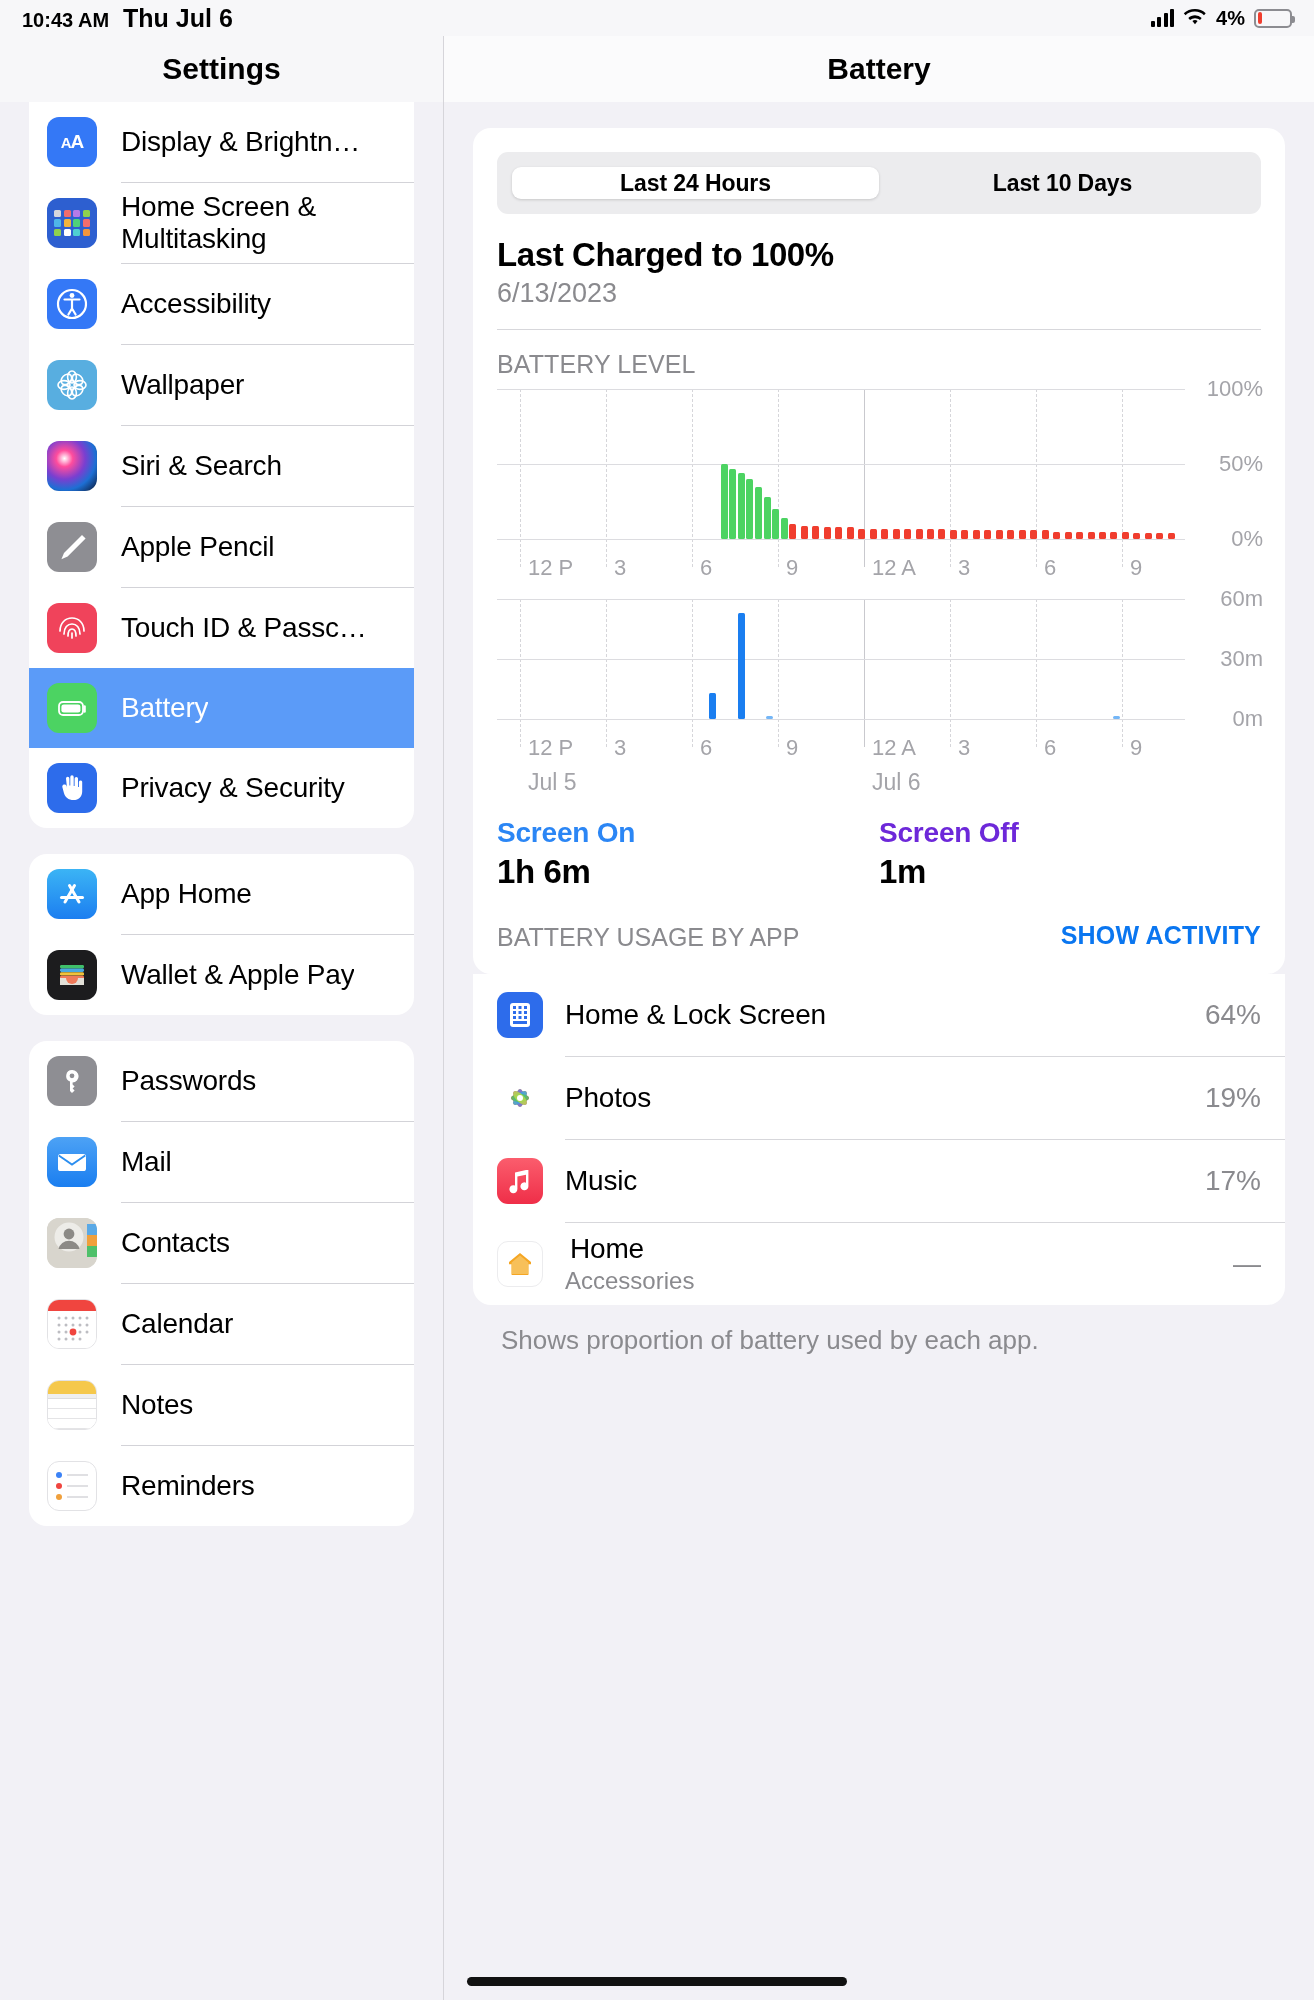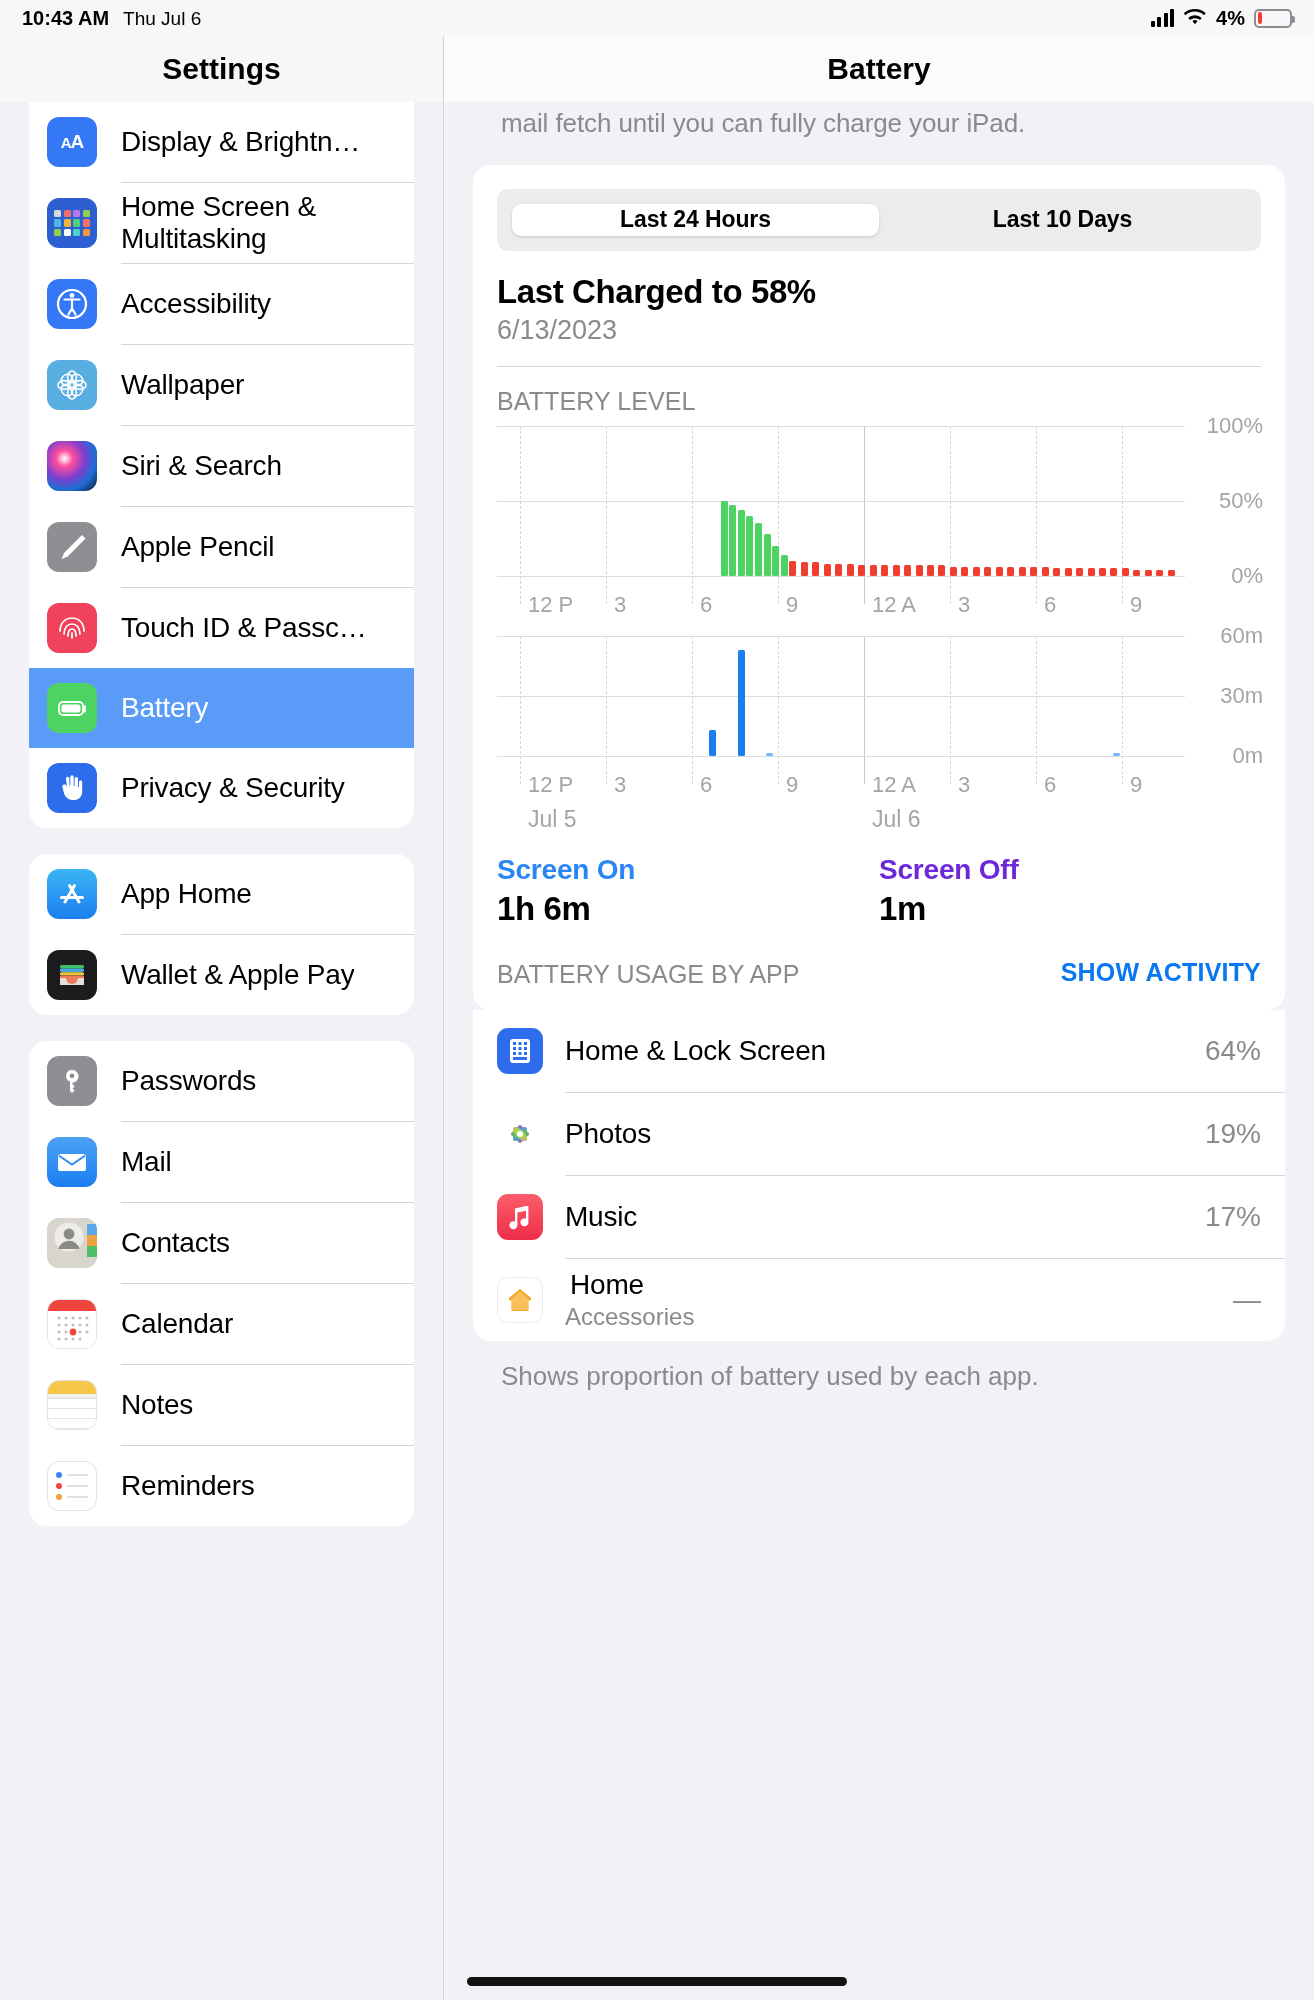--- a/index.html
+++ b/index.html
@@ -10,21 +10,21 @@
     -webkit-font-smoothing:antialiased;
   }
   .screen { position:relative; width:1314px; height:2000px; display:flex; flex-direction:column; }
 
   
   .statusbar {
     height:36px; flex:0 0 36px; display:flex; align-items:center;
     padding:0 22px; background:#f7f7f9; position:relative; z-index:5;
   }
   .sb-left { display:flex; align-items:baseline; gap:14px; font-size:20px; font-weight:bold; color:#000; }
-  .sb-date { font-size:19px; font-weight:normal; }
+  .sb-date { font-size:25px; font-weight:bold; }
   .sb-right { margin-left:auto; display:flex; align-items:center; gap:9px; }
   .bars { display:flex; align-items:flex-end; gap:2.5px; height:18px; }
   .bars i { display:block; width:4px; background:#000; border-radius:1px; }
   .bars i:nth-child(1){height:6px;} .bars i:nth-child(2){height:10px;}
   .bars i:nth-child(3){height:14px;} .bars i:nth-child(4){height:18px;}
   .wifi { width:24px; height:18px; position:relative; }
   .wifi svg { display:block; }
   .pct { font-size:20px; font-weight:bold; color:#000; }
   .battglyph { width:38px; height:19px; border:2px solid #8c8c91; border-radius:5px; position:relative; }
   .battglyph::after {
@@ -424,30 +424,29 @@
           </div>
         </div>
 
       </div>
     </div>
 
     <div class="detail">
       <div class="det-head">Battery</div>
       <div class="det-scroll">
 
-        <div class="intro">mail fetch until you can fully charge your iPad.</div>
 
         <div class="card">
 
           <div class="seg">
             <div class="on">Last 24 Hours</div>
             <div>Last 10 Days</div>
           </div>
 
-          <div class="chg-title">Last Charged to 58%</div>
+          <div class="chg-title">Last Charged to 100%</div>
           <div class="chg-date">6/13/2023</div>
           <div class="hr"></div>
 
           <div class="sect-lbl">BATTERY LEVEL</div>
           <div class="chart" style="margin-right:100px">
             <div class="plot" id="lvlplot">
               <div class="vgrid" id="lvlvgrid">
                   <i style="left: 3.33333%;"></i>
                   <i style="left: 15.8333%;"></i>
                   <i style="left: 28.3333%;"></i>

